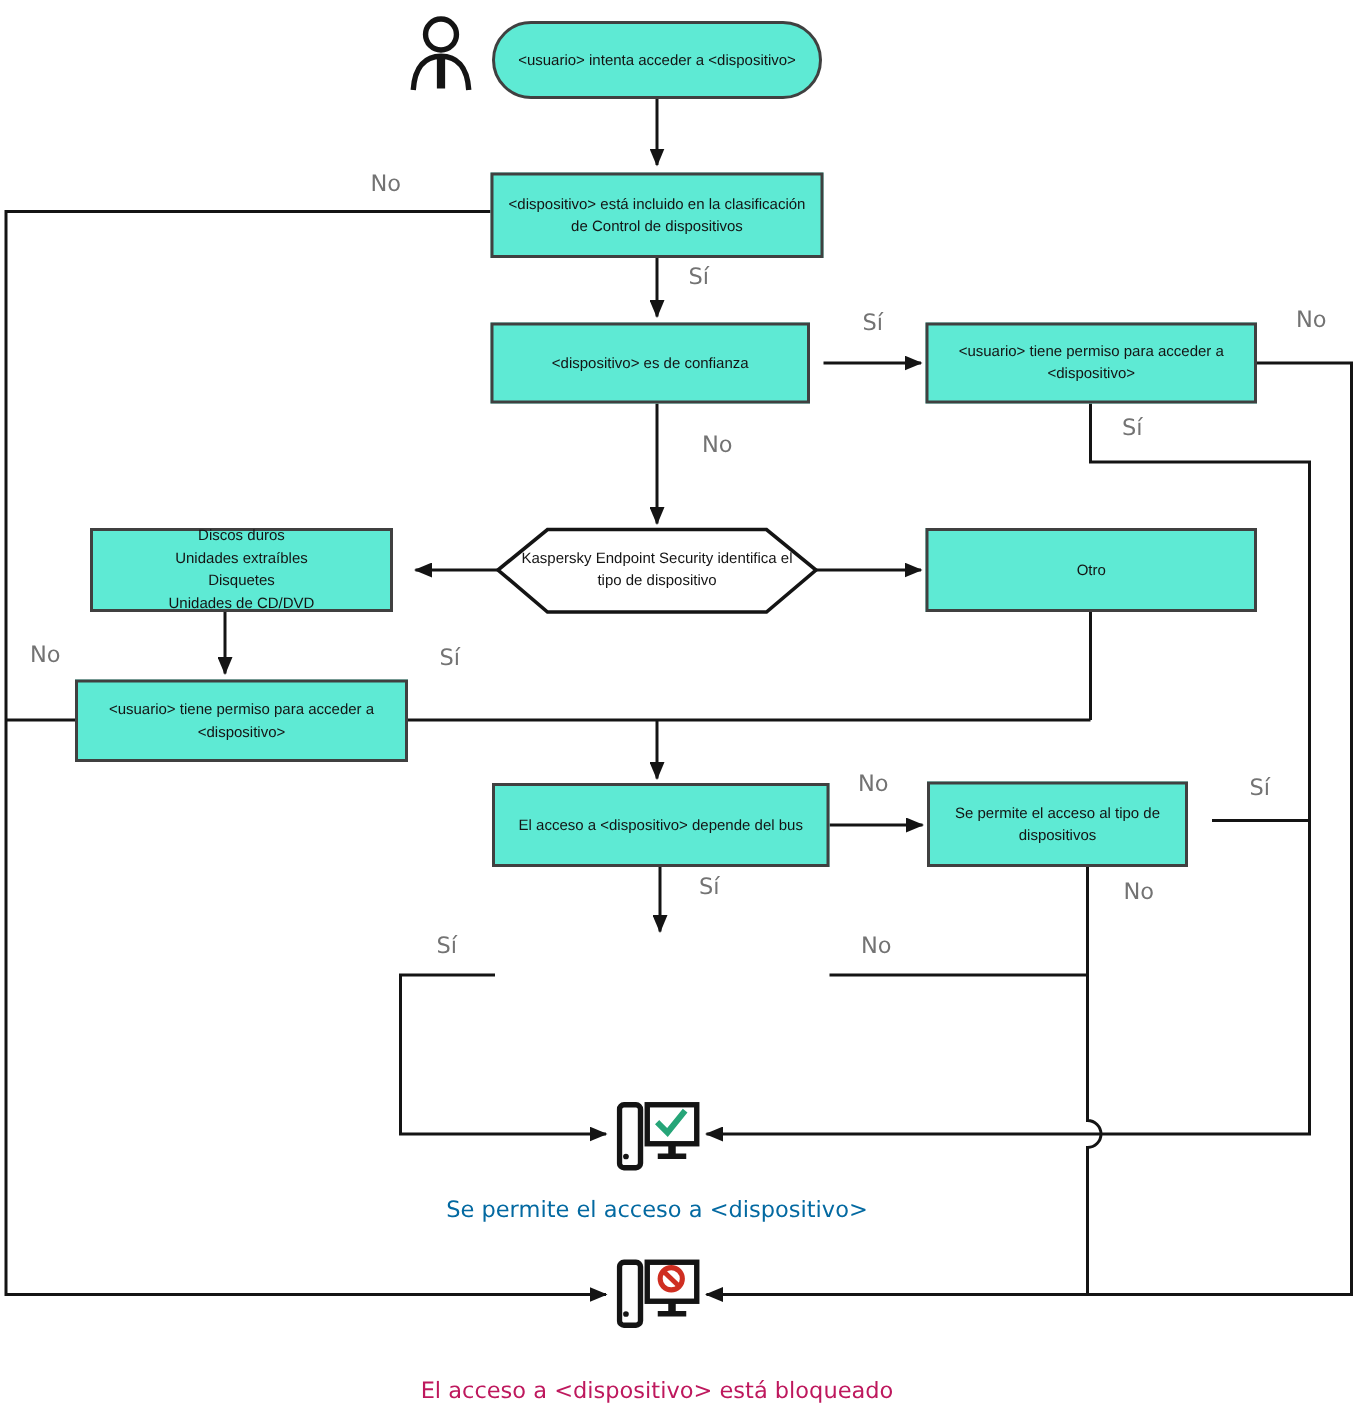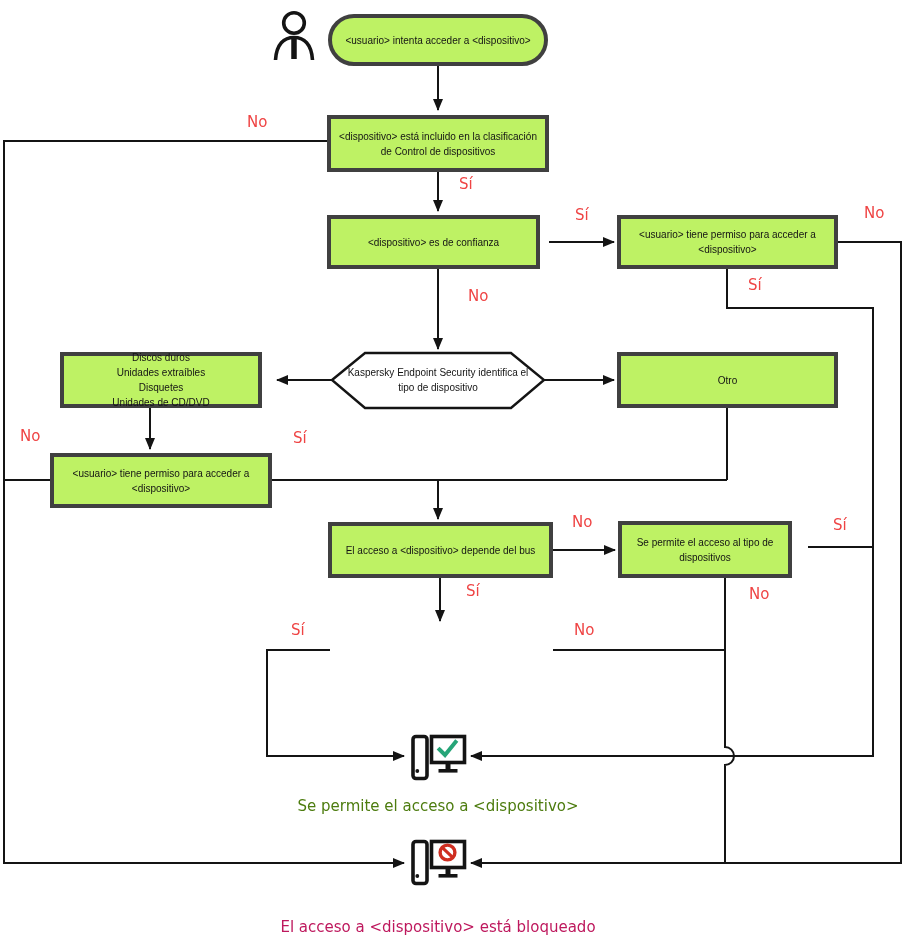--- a/index.html
+++ b/index.html
@@ -4,29 +4,29 @@
 <style>
   html,body { margin:0; padding:0; background:#fff; }
   .stage {
     position:relative; width:905px; height:948px; background:#ffffff;
     font-family:"Liberation Sans", sans-serif; overflow:hidden;
   }
   svg.wires { position:absolute; left:0; top:0; width:905px; height:948px; }
   .wire { stroke:#141414; stroke-width:2; fill:none; }
   .shape { stroke:#141414; stroke-width:2.4; fill:#ffffff; }
   .node {
-    position:absolute; box-sizing:border-box; background:#bef264;
-    border:4px solid #404040; display:flex; align-items:center; justify-content:center;
+    position:absolute; box-sizing:border-box; background:#5eead4;
+    border:2px solid #404040; display:flex; align-items:center; justify-content:center;
     text-align:center; font:10px/1.5 "Liberation Sans", sans-serif; color:#141414;
     padding:2px 2px; white-space:pre-line;
   }
   .stadium { border-radius:27px; white-space:nowrap; }
   .plain { border:none; background:transparent; }
   .elabel {
-    position:absolute; font:15px/1.1 "DejaVu Sans", sans-serif; color:#ef4444;
+    position:absolute; font:15px/1.1 "DejaVu Sans", sans-serif; color:#737373;
   }
   .result {
     position:absolute; width:440px; left:218px; text-align:center;
     font:15px/1.2 "DejaVu Sans", sans-serif;
   }
   .icon { position:absolute; }
 </style>
 </head>
 <body>
 
@@ -114,21 +114,21 @@
   <div class="elabel" style="left:574px;top:622px">No</div>
 
   <svg class="icon" style="left:411px;top:733px" width="56" height="50" viewBox="0 0 56 50">
     <rect x="2" y="3.5" width="14" height="42" rx="3" fill="#fff" stroke="#141414" stroke-width="3.6"></rect>
     <circle cx="6.3" cy="38" r="1.9" fill="#141414"></circle>
     <rect x="20.5" y="3.5" width="33" height="26" fill="#fff" stroke="#141414" stroke-width="3.6"></rect>
     <line x1="37" y1="29.5" x2="37" y2="36.5" stroke="#141414" stroke-width="5"></line>
     <line x1="27.5" y1="37.8" x2="46.5" y2="37.8" stroke="#141414" stroke-width="3.6"></line>
     <polyline points="28.5,16.5 34,22 44.5,9" fill="none" stroke="#26a578" stroke-width="4" stroke-linecap="square"></polyline>
   </svg>
-  <div class="result" style="top: 797px; color: #4d7c0f;">Se permite el acceso a &lt;dispositivo&gt;</div>
+  <div class="result" style="top: 797px; color: #0369a1;">Se permite el acceso a &lt;dispositivo&gt;</div>
 
   <svg class="icon" style="left:411px;top:838px" width="56" height="50" viewBox="0 0 56 50">
     <rect x="2" y="3.5" width="14" height="42" rx="3" fill="#fff" stroke="#141414" stroke-width="3.6"></rect>
     <circle cx="6.3" cy="38" r="1.9" fill="#141414"></circle>
     <rect x="20.5" y="3.5" width="33" height="26" fill="#fff" stroke="#141414" stroke-width="3.6"></rect>
     <line x1="37" y1="29.5" x2="37" y2="36.5" stroke="#141414" stroke-width="5"></line>
     <line x1="27.5" y1="37.8" x2="46.5" y2="37.8" stroke="#141414" stroke-width="3.6"></line>
     <g fill="none" stroke="#cf2e21">
       <circle cx="36.5" cy="14.5" r="7.4" stroke-width="3.4"></circle>
       <line x1="31.6" y1="9.8" x2="41.4" y2="19.2" stroke-width="3.2"></line>

